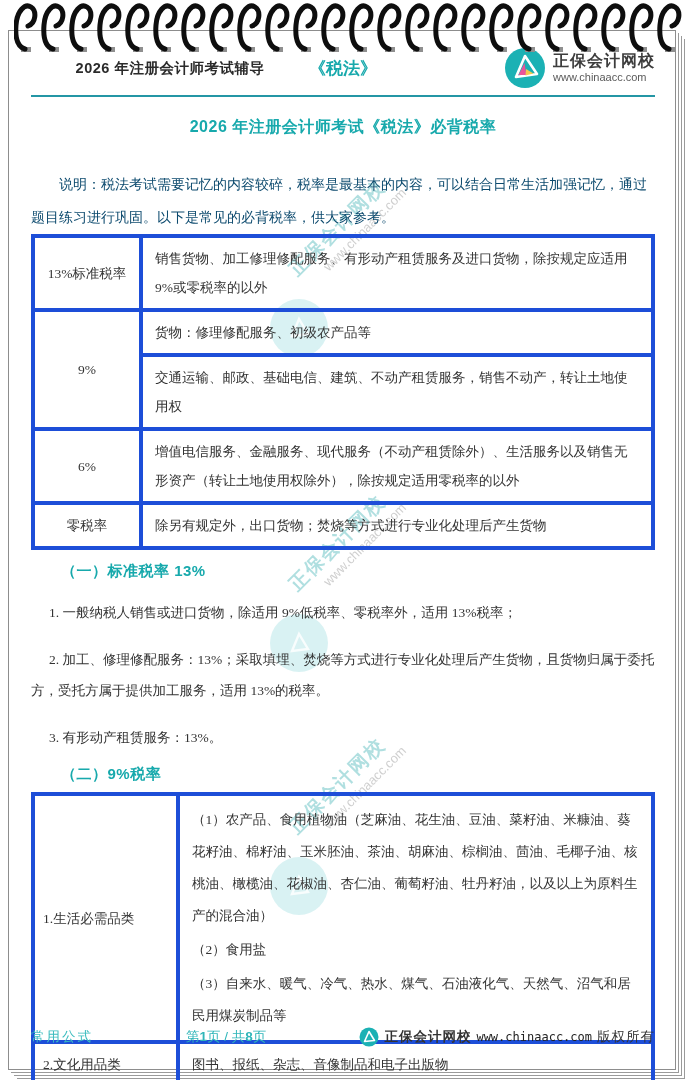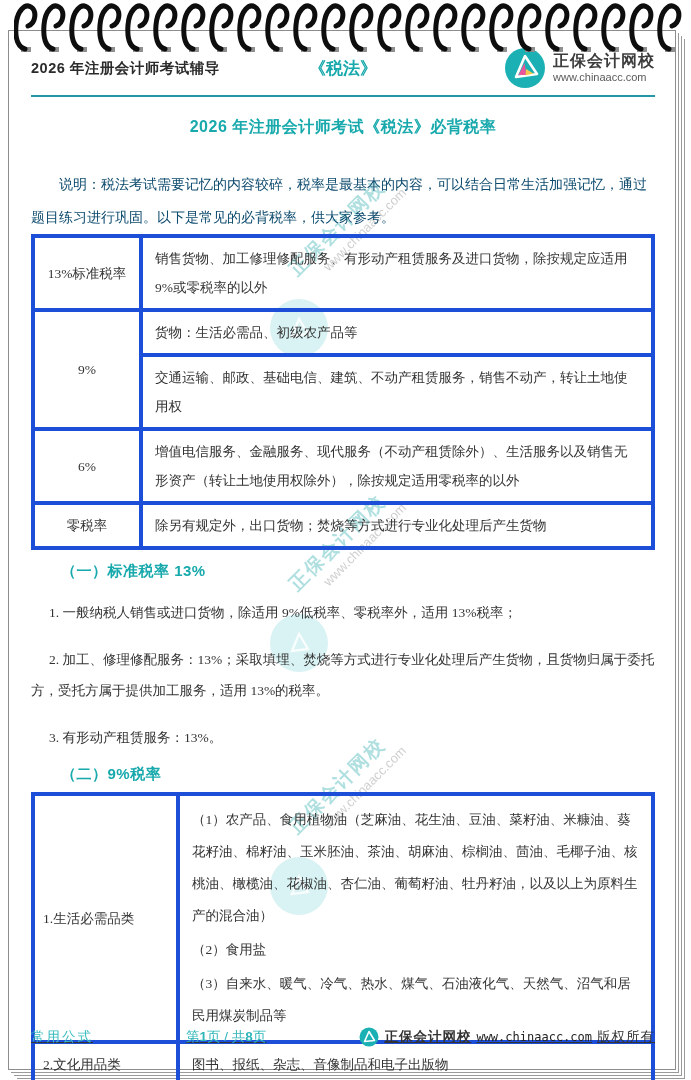--- a/index.html
+++ b/index.html
@@ -18,21 +18,21 @@
 
   
   .spiral { position:absolute; top:2px; left:14px; z-index:6; }
 
   
   .page-header {
     display:flex; align-items:center; height:56px; margin-top:4px;
     border-bottom:2px solid #2496a5;
     font-family:"Liberation Sans","DejaVu Sans",sans-serif;
   }
-  .hdr-left  { flex:1; font-size:14.5px; font-weight:bold; color:#2b2b2b; letter-spacing:.5px; }
+  .hdr-left  { flex:1; font-size:14.5px; font-weight:bold; color:#2b2b2b; letter-spacing:.5px;text-align:center; }
   .hdr-mid   { flex:0 0 auto; font-size:17px; font-weight:bold; color:#17a9ac; }
   .hdr-right { flex:1; display:flex; justify-content:flex-end; }
   .brand { display:flex; align-items:center; gap:7px; }
   .brand-txt { display:flex; flex-direction:column; line-height:1.15; }
   .brand-name { font-size:16px; font-weight:bold; color:#3d3d3d; letter-spacing:1px; }
   .brand-url  { font-size:11px; color:#5a5a5a; }
 
   
   .doc-title {
     margin-top:20px; text-align:center; color:#17a9ac;
@@ -66,21 +66,21 @@
   .l2 { font-size:13px; color:rgba(110,110,110,.33); padding-left:26px; }
   .wm-circle {
     position:absolute; top:128px; left:14px; width:58px; height:58px; border-radius:50%;
     background:rgba(27,177,182,.17); display:flex; align-items:center; justify-content:center;
   }
 
   
   .pg-footer {
     position:absolute; left:22px; right:20px; bottom:22px; z-index:3;
     display:flex; align-items:center;
-    font-family:"Liberation Sans","DejaVu Sans",sans-serif; font-size:13.5px;text-decoration:underline;
+    font-family:"Liberation Sans","DejaVu Sans",sans-serif; font-size:13.5px;
   }
   .ft-left { color:#3bbcbf; letter-spacing:2px; }
   .ft-mid  { flex:1; text-align:center; color:#2fb6b9; }
   .ft-mid b { font-weight:bold; }
   .ft-right { display:flex; align-items:center; gap:5px; color:#333; }
   .ft-brand { font-weight:bold; font-size:13.5px; letter-spacing:1px; }
   .ft-url { font-family:"DejaVu Sans Mono",monospace; font-size:12px; color:#222; }
   .ft-copy { font-size:13.5px; letter-spacing:1px; }
 </style>
 </head>
@@ -184,21 +184,21 @@
 
 
     <table class="t-vat">
       <tbody>
           <tr>
         <td class="lbl">13%标准税率</td>
         <td>销售货物、加工修理修配服务、有形动产租赁服务及进口货物，除按规定应适用 9%或零税率的以外</td>
       </tr>
       <tr>
         <td class="lbl" rowspan="2">9%</td>
-        <td>货物：生活必需品、初级农产品等</td>
+        <td>货物：修理修配服务、初级农产品等</td>
       </tr>
       <tr>
         <td>交通运输、邮政、基础电信、建筑、不动产租赁服务，销售不动产，转让土地使用权</td>
       </tr>
       <tr>
         <td class="lbl">6%</td>
         <td>增值电信服务、金融服务、现代服务（不动产租赁除外）、生活服务以及销售无形资产（转让土地使用权除外），除按规定适用零税率的以外</td>
       </tr>
       <tr>
         <td class="lbl">零税率</td>

